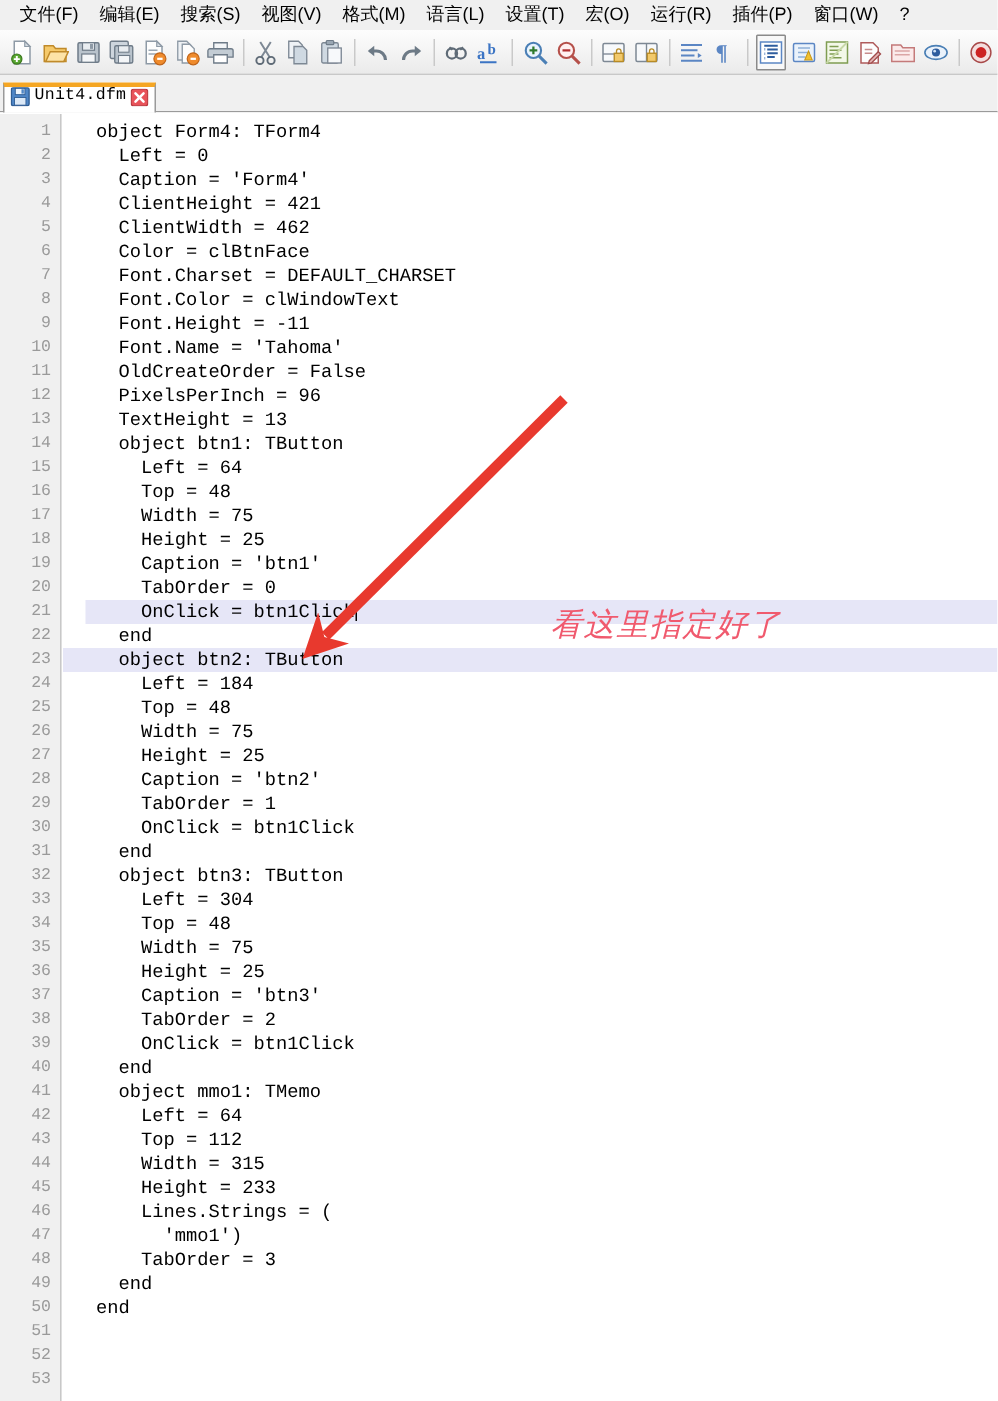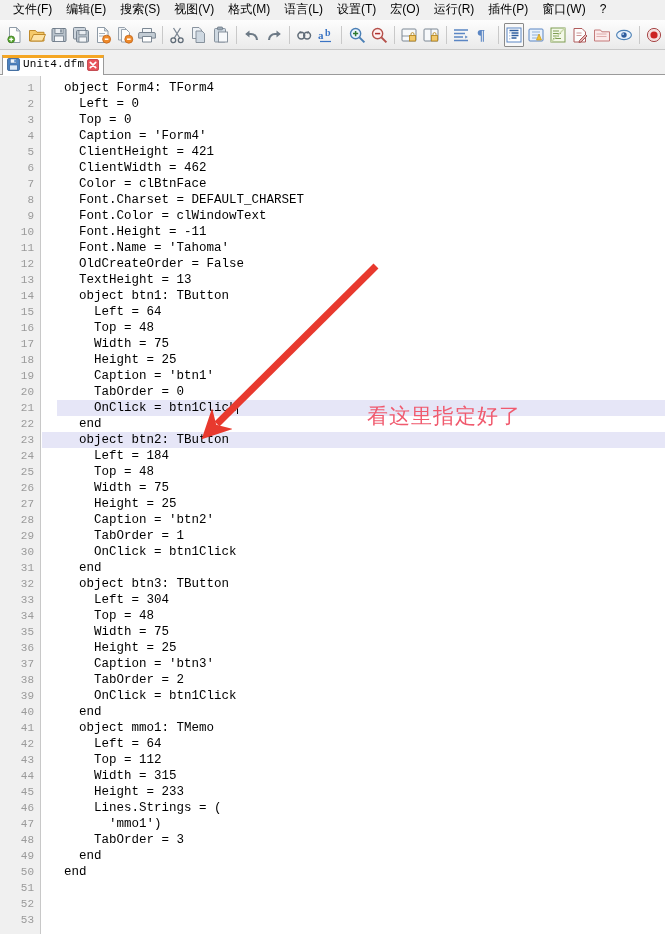--- a/index.html
+++ b/index.html
@@ -119,20 +119,21 @@
     position:absolute;left:0;right:0;height:16px;background:#e6e6f7;z-index:0;
   }
 
   
   .overlay{position:absolute;left:0;top:0;width:665px;height:934px;pointer-events:none;z-index:20;}
   .annot-text{
     position:absolute;
     font-family:"DejaVu Sans","Liberation Sans",sans-serif;
     font-size:21px;color:#f05a6e;white-space:nowrap;
     letter-spacing:1px;
+    font-style:italic;
   }
 </style>
 </head>
 <body>
 
 <div class="app">
 
   <div class="menubar" id="menubar">
       <div class="menu-item">文件(F)</div>
       <div class="menu-item">编辑(E)</div>
@@ -421,30 +422,30 @@
           <div class="gnum">48</div>
           <div class="gnum">49</div>
           <div class="gnum">50</div>
           <div class="gnum">51</div>
           <div class="gnum">52</div>
           <div class="gnum">53</div>
         </div>
       <div class="lines" id="codelines">
           <div class="ln"><span>object Form4: TForm4</span></div>
           <div class="ln"><span>  Left = 0</span></div>
-          <div class="ln"><span>  Top = 0</span></div>
           <div class="ln"><span>  Caption = 'Form4'</span></div>
           <div class="ln"><span>  ClientHeight = 421</span></div>
           <div class="ln"><span>  ClientWidth = 462</span></div>
           <div class="ln"><span>  Color = clBtnFace</span></div>
           <div class="ln"><span>  Font.Charset = DEFAULT_CHARSET</span></div>
           <div class="ln"><span>  Font.Color = clWindowText</span></div>
           <div class="ln"><span>  Font.Height = -11</span></div>
           <div class="ln"><span>  Font.Name = 'Tahoma'</span></div>
           <div class="ln"><span>  OldCreateOrder = False</span></div>
+          <div class="ln"><span>  PixelsPerInch = 96</span></div>
           <div class="ln"><span>  TextHeight = 13</span></div>
           <div class="ln"><span>  object btn1: TButton</span></div>
           <div class="ln"><span>    Left = 64</span></div>
           <div class="ln"><span>    Top = 48</span></div>
           <div class="ln"><span>    Width = 75</span></div>
           <div class="ln"><span>    Height = 25</span></div>
           <div class="ln"><span>    Caption = 'btn1'</span></div>
           <div class="ln"><span>    TabOrder = 0</span></div>
           <div class="ln hl"><span>    OnClick = btn1Click</span><span class="caret"></span></div>
           <div class="ln"><span>  end</span></div>

